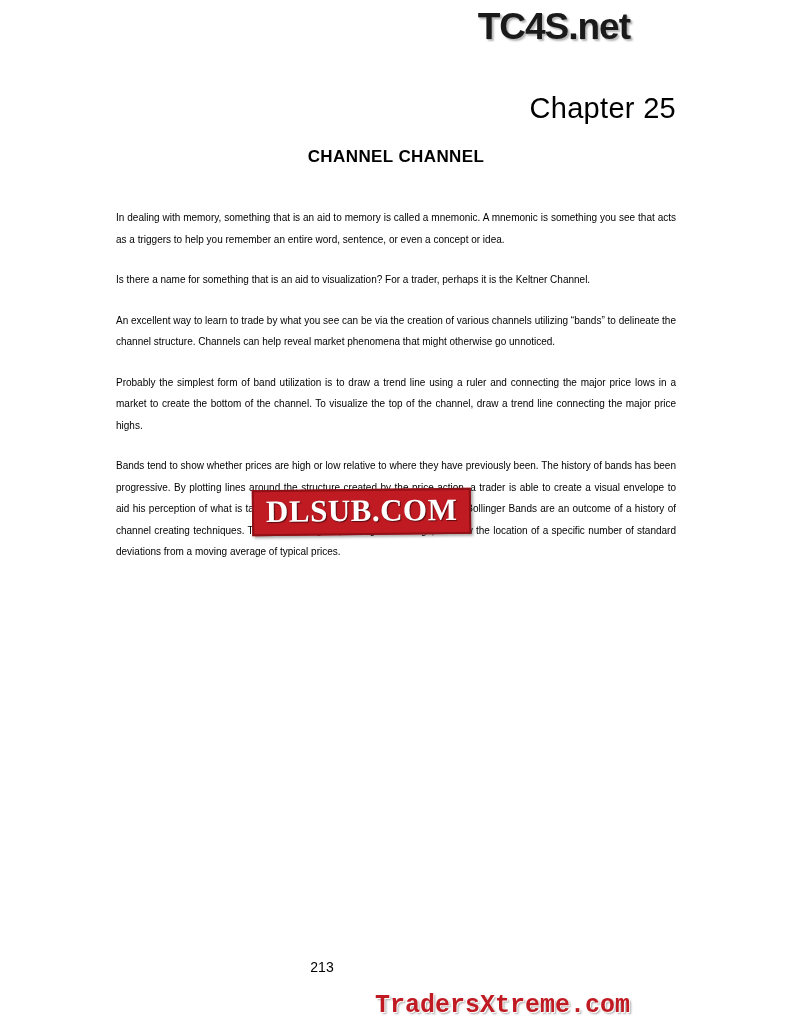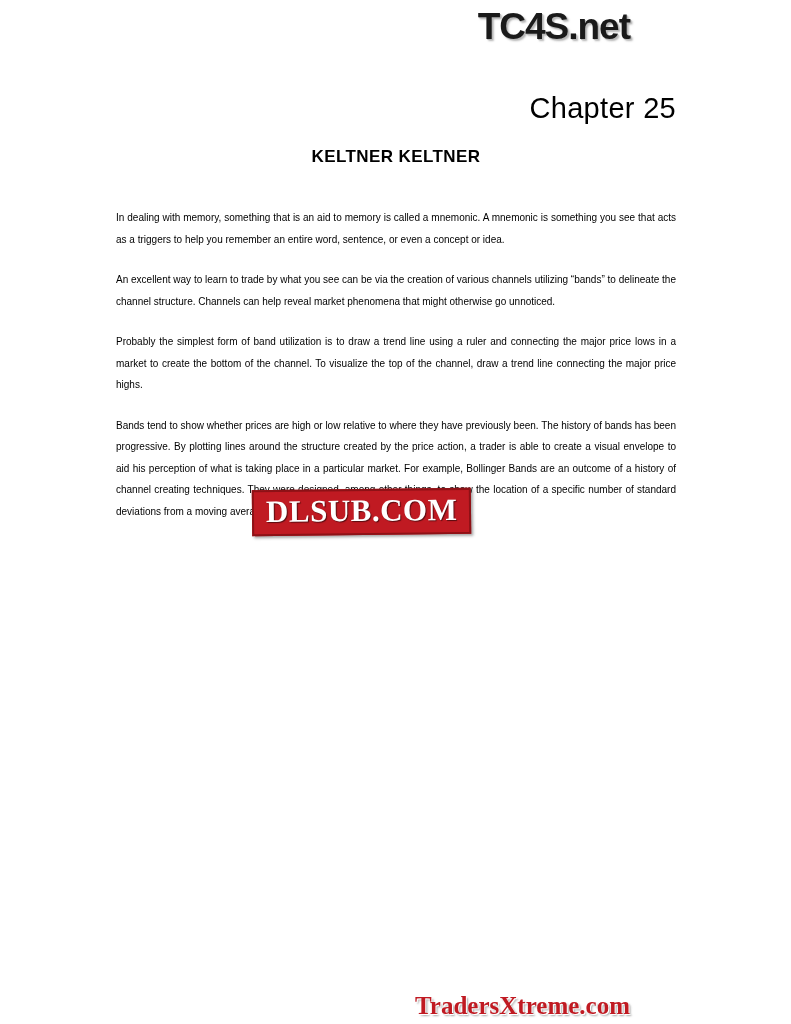--- a/index.html
+++ b/index.html
@@ -97,51 +97,53 @@
     right: 0;
     top: 959px;
     text-align: center;
     font-size: 14px;
   }
 
   .bottom-watermark {
     position: absolute;
     right: 14px;
     bottom: 4px;
-    font-family: Liberation Serif, serif;
+    font-family: Liberation Mono, monospace;
     font-weight: bold;
     font-size: 25px;
     color: #c01a22;
     text-shadow: 1px 1px 0 #ffffff, 2px 2px 2px rgba(110,110,110,0.6);
     white-space: nowrap;
     margin-top: 8px;
   }
 </style>
 </head>
 <body>
 
 <div class="page">
 
   <div class="top-watermark">TC4S.net</div>
 
   <div class="content">
 
     <h1 class="chapter-title">Chapter 25</h1>
 
-    <h2 class="chapter-subtitle">KELTNER KELTNER</h2>
+    <h2 class="chapter-subtitle">CHANNEL CHANNEL</h2>
 
     <div class="body-text">
       <p>In dealing with memory, something that is an aid to memory is called a mnemonic.  A mnemonic is something you see that acts as a triggers to help you remember an entire word, sentence, or even a concept or idea.</p>
+      <p>Is there a name for something that is an aid to visualization?  For a trader, perhaps it is the Keltner Channel.</p>
       <p>An excellent way to learn to trade by what you see can be via the creation of various channels utilizing “bands” to delineate the channel structure.  Channels can help reveal market phenomena that might otherwise go unnoticed.</p>
       <p>Probably the simplest form of band utilization is to draw a trend  line using a ruler and connecting the major price lows in a market to create the bottom of the channel.  To visualize the top of the channel, draw a trend line connecting the major price highs.</p>
       <p>Bands tend to show whether prices are high or low relative to where they have previously been. The history of bands has been progressive.  By plotting lines around the structure created by the price action, a trader is able to create a visual envelope to aid his perception of what is taking place in a particular market. For example, Bollinger Bands are an outcome of a history of channel creating techniques. They were designed, among other things, to show the location of a specific number of standard deviations from a moving average of typical prices.</p>
     </div>
 
   </div>
 
   <div class="stamp">
     <div class="stamp-text">DLSUB.COM</div>
   </div>
 
+  <div class="page-number">213</div>
 
   <div class="bottom-watermark">TradersXtreme.com</div>
 
 </div>
 
 </body></html>

